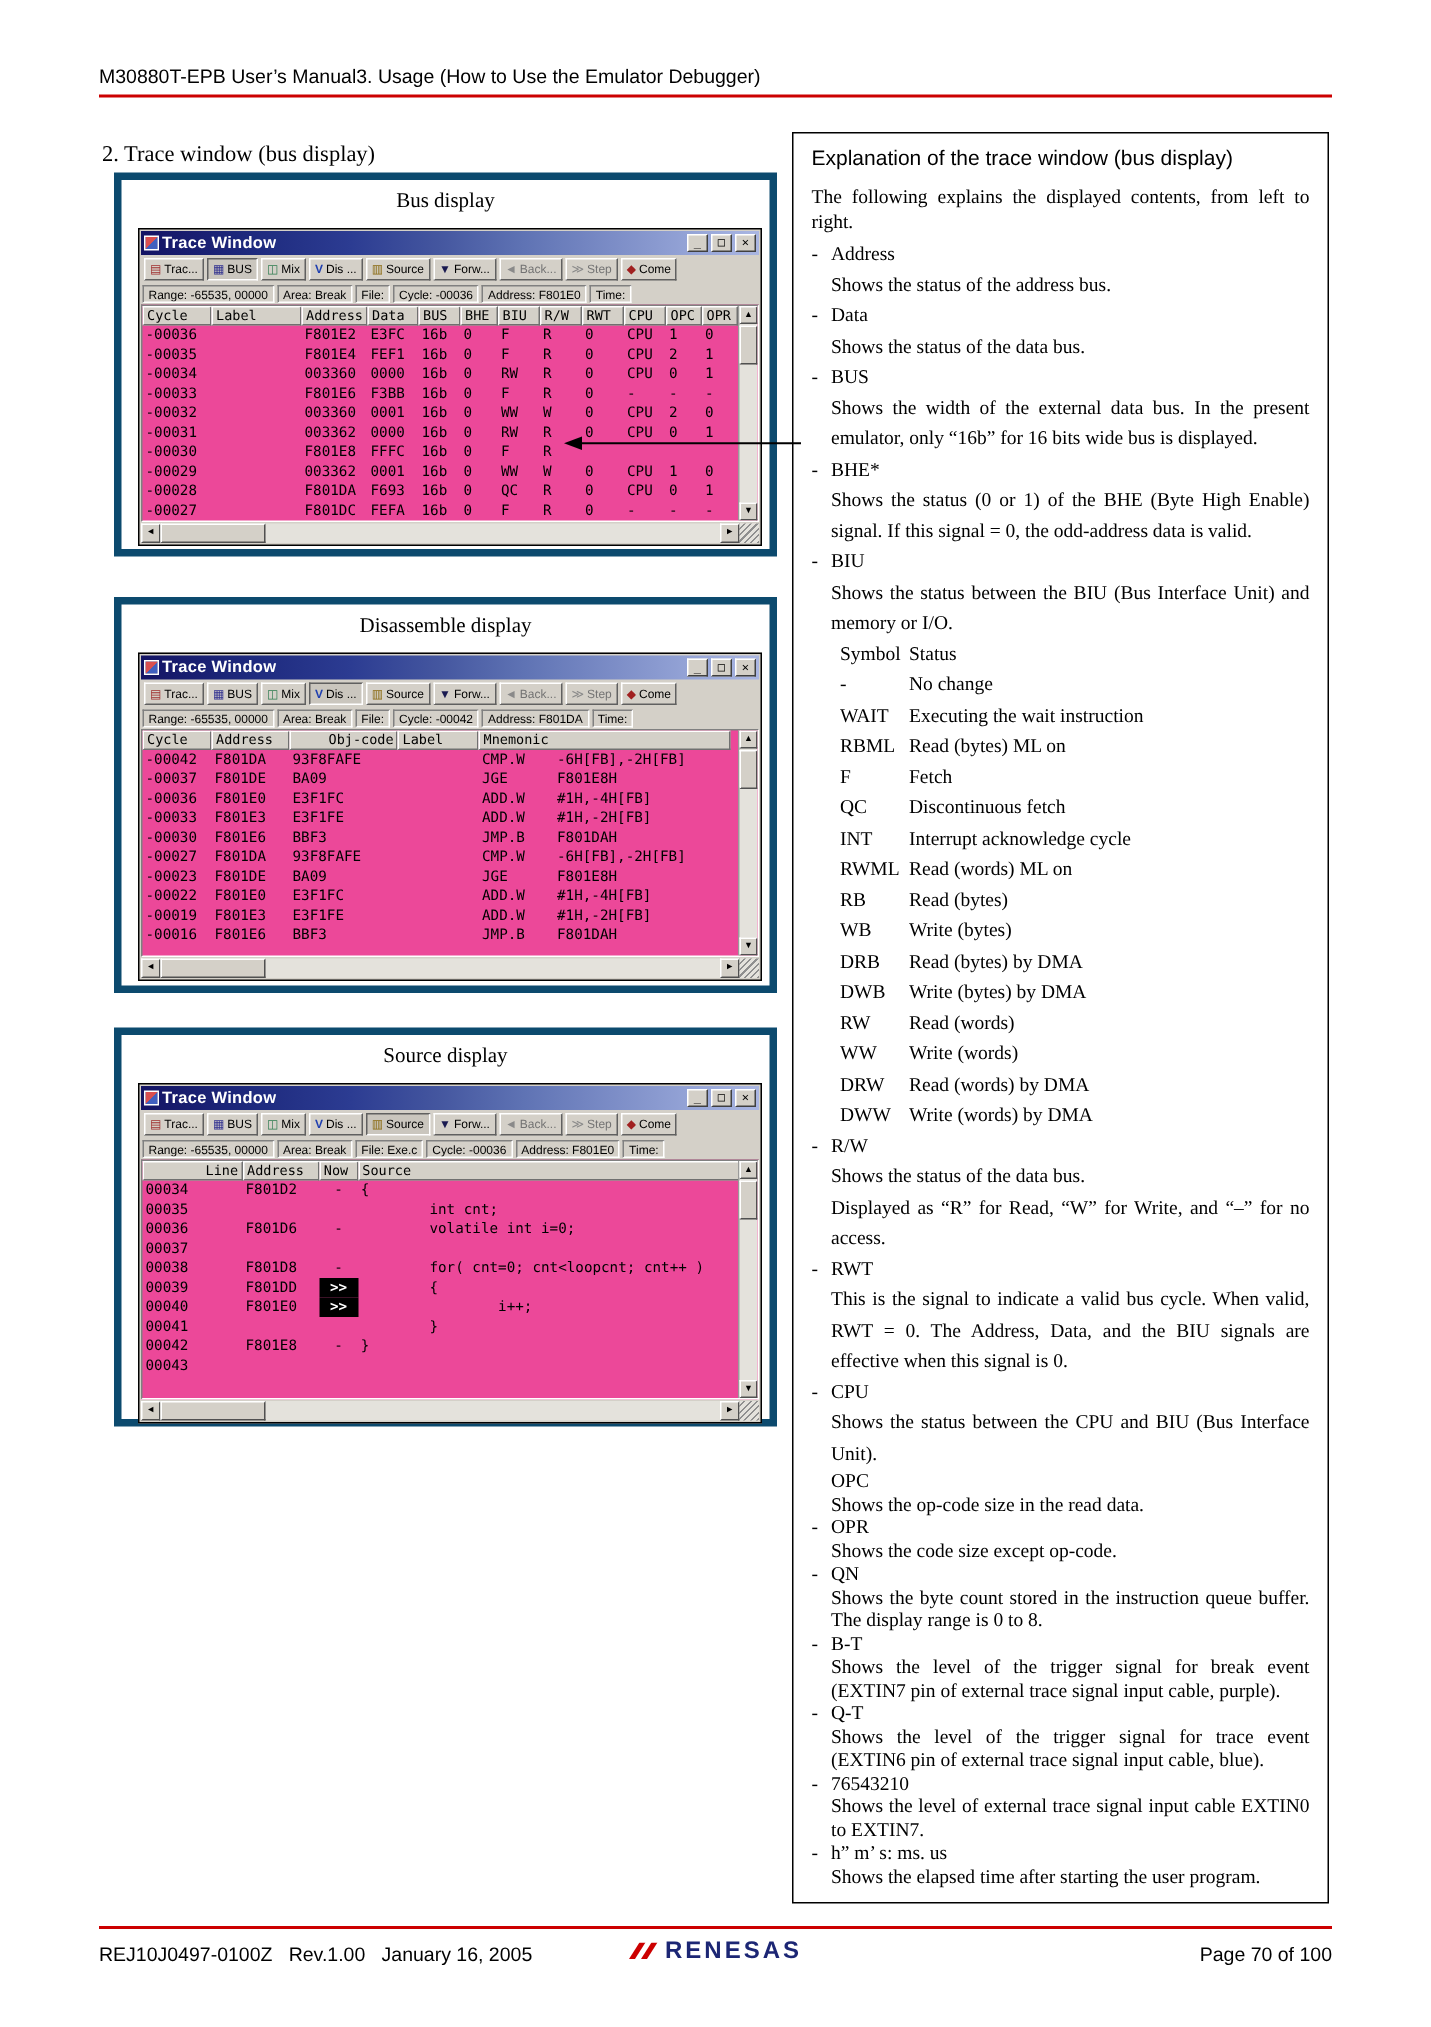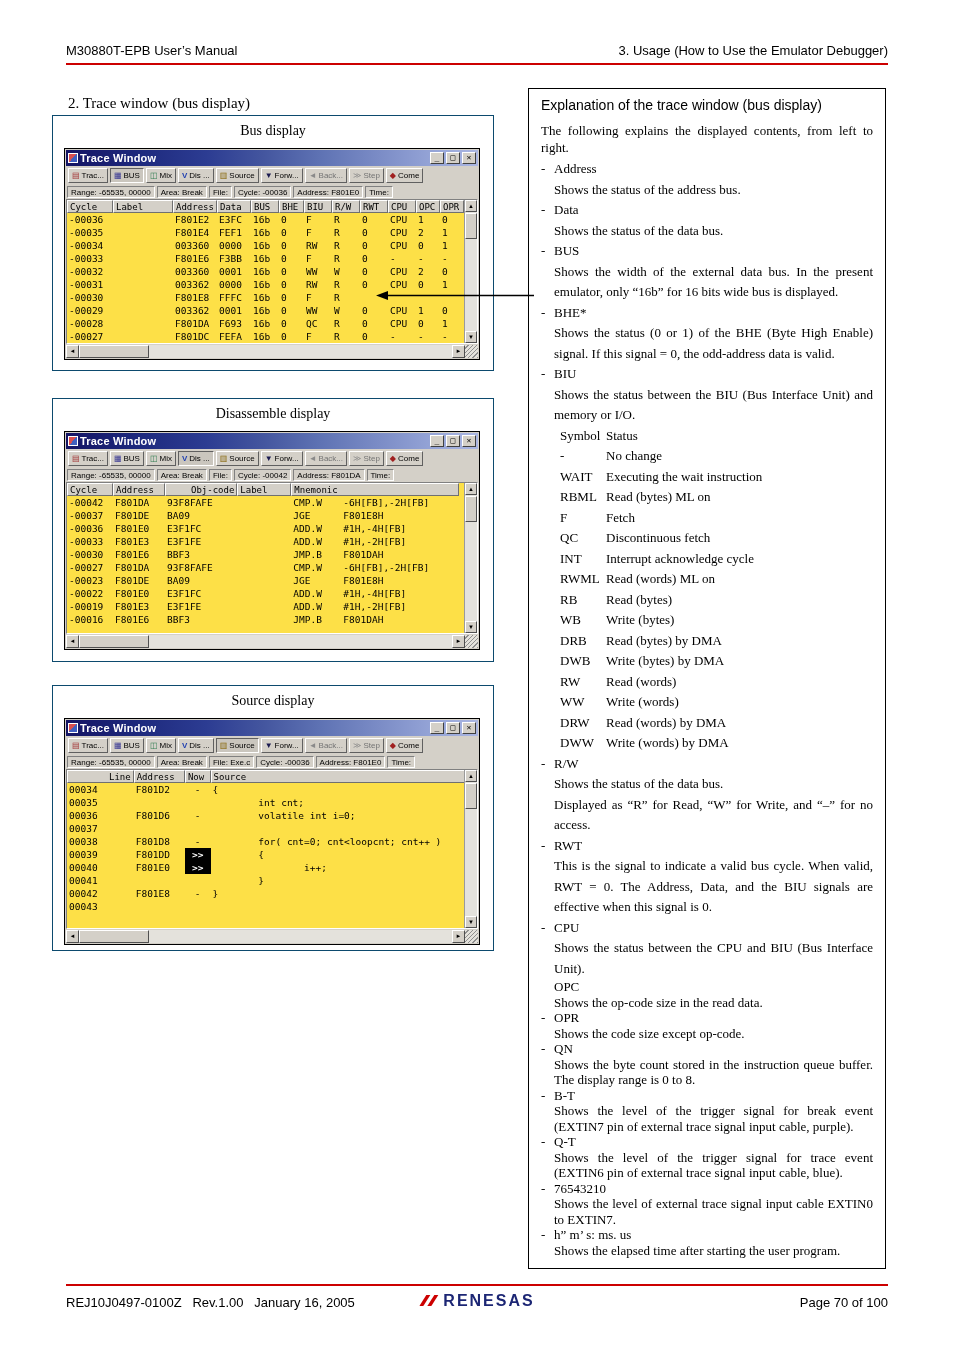--- a/index.html
+++ b/index.html
@@ -1,34 +1,34 @@
 <!DOCTYPE html>
 <html><head>
 <meta charset="utf-8">
 <style>
   *{box-sizing:border-box;margin:0;padding:0}
   html,body{width:954px;height:1351px;background:#fff;color:#000;overflow:hidden;
     font-family:"Liberation Serif",serif;position:relative}
 
   
   .page-header{position:absolute;left:66px;top:43px;width:822px;display:flex;
-    justify-content:space-between;font-family:"Liberation Sans",sans-serif;font-size:13px}
+    font-family:"Liberation Sans",sans-serif;font-size:13px}
   .rule{position:absolute;left:66px;width:822px;height:2px;background:#cc0000}
   .rule-top{top:63px}
   .rule-bottom{top:1284px}
   .section-title{position:absolute;left:68px;top:95px;font-size:15px}
   .page-footer{position:absolute;left:66px;top:1292px;width:822px;
     font-family:"Liberation Sans",sans-serif;font-size:13px}
   .page-footer .fl{position:absolute;left:0;top:3px;white-space:pre}
   .page-footer .fr{position:absolute;right:0;top:3px}
   .logo{position:absolute;left:50%;transform:translateX(-50%);top:0;display:flex;align-items:center;gap:4px}
   .logo-text{font-weight:bold;font-size:16px;letter-spacing:2px;color:#1c2674}
 
   
-  .figure-box{position:absolute;left:52px;width:442px;border:1px solid #0c4a6e;background:#fff}
+  .figure-box{position:absolute;left:76px;width:442px;border:5px solid #0c4a6e;background:#fff}
   .fig-caption{text-align:center;font-size:14px;margin-top:7px}
 
   
   .trace-window{position:absolute;left:11px;top:32px;width:416px;background:#d4d0c8;
     border:1px solid #000;padding:1px;font-family:"Liberation Sans",sans-serif}
   .titlebar{height:16px;display:flex;align-items:center;gap:2px;padding:0 2px;
     background:linear-gradient(90deg,#141464 0%,#1e2a7e 18%,#2c3c92 34%,#44569f 48%,#5f73b4 62%,#7b8cc6 76%,#97a6d8 90%,#aab6e2 100%)}
   .win-icon{width:10px;height:10px;flex:none;background:linear-gradient(135deg,#d94f4f 0 50%,#4060c0 50% 100%);border:1px solid #fff}
   .win-title{flex:1;color:#fff;font-size:11px;font-weight:bold;letter-spacing:.2px;white-space:nowrap;overflow:hidden}
   .wbtn{width:14px;height:12px;flex:none;background:#d4d0c8;border:1px solid;border-color:#fff #404040 #404040 #fff;
@@ -38,21 +38,21 @@
     border:1px solid;border-color:#fff #606060 #606060 #fff;font-size:8px;white-space:nowrap}
   .tbtn.pressed{border-color:#606060 #fff #fff #606060;background:#cac6be}
   .tbtn.dim .tlabel{color:#737373}
   .ticon{font-size:8px;line-height:8px}
   .ic-trace{color:#a03030}.ic-bus{color:#303090}.ic-mix{color:#2f7d50}
   .ic-disassemble{color:#2040b0;font-weight:bold}.ic-source{color:#8a6a10}
   .ic-forward{color:#1a1a50}.ic-back{color:#8a8a8a}.ic-step{color:#8a8a8a}.ic-come{color:#a02020}
   .rangebar{display:flex;gap:2px;padding:1px;height:14px;overflow:hidden}
   .rseg{height:12px;font-size:8px;line-height:10px;padding:1px 3px;white-space:nowrap;overflow:hidden;
     border:1px solid;border-color:#808080 #fff #fff #808080}
-  .tablewrap{position:relative;background:#fde047;overflow:hidden;
+  .tablewrap{position:relative;background:#ec4899;overflow:hidden;
     border:1px solid;border-color:#808080 #fff #fff #808080}
   table.trace-table{border-collapse:separate;border-spacing:0;table-layout:fixed;
     font-family:"DejaVu Sans Mono",monospace;font-size:9.5px}
   .trace-table th{height:13px;background:#d4d0c8;font-weight:normal;text-align:left;padding:0 2px;
     font-size:9px;overflow:hidden;border:1px solid;border-color:#fff #707070 #707070 #fff;
     font-family:"DejaVu Sans Mono",monospace;white-space:nowrap}
   .trace-table td{height:13px;padding:0 2px;white-space:pre;overflow:hidden}
   .mn{display:inline-block;width:50px}
   td.now{text-align:center}
   td.now-active{background:#000;color:#fff;font-weight:bold}

